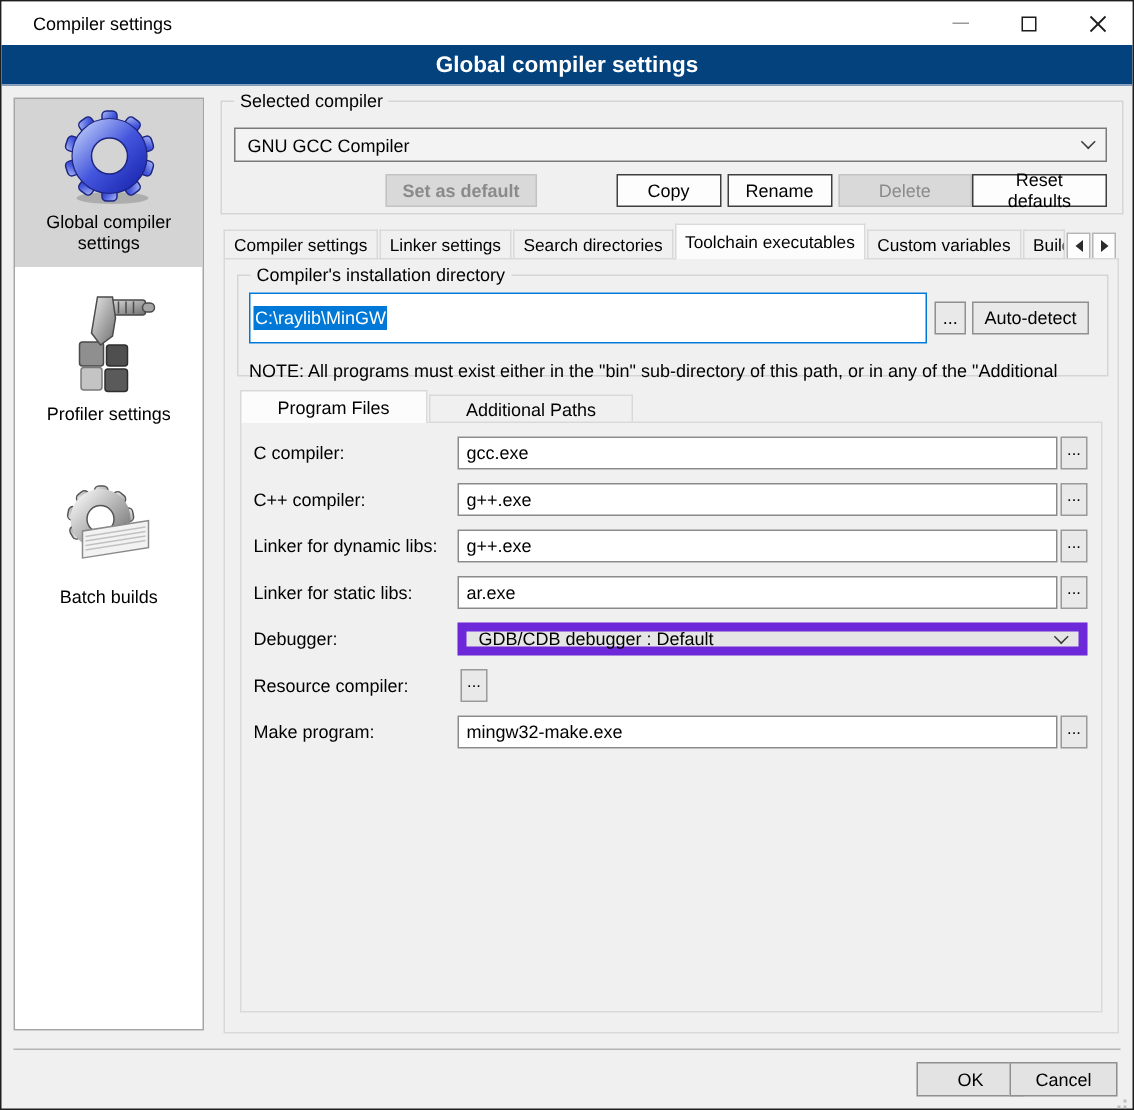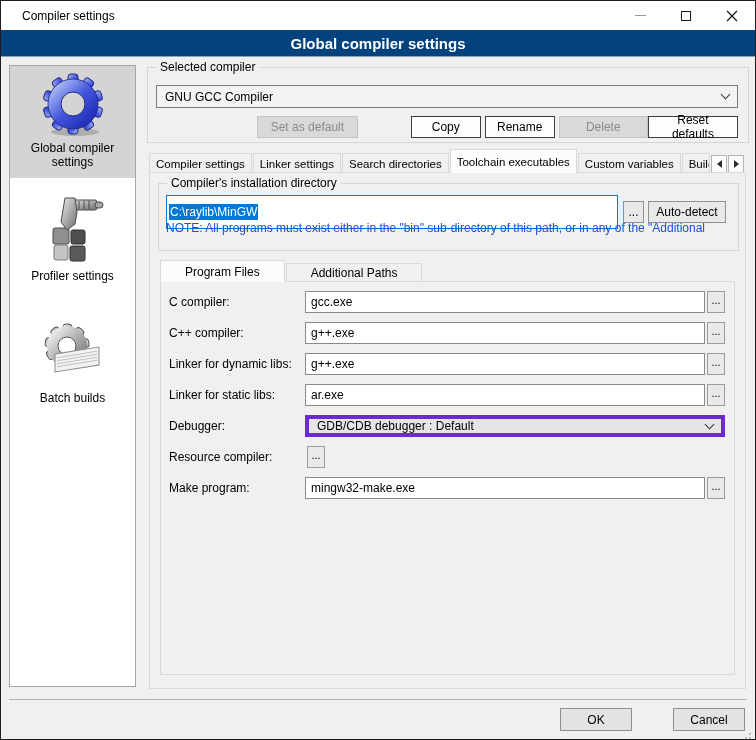--- a/index.html
+++ b/index.html
@@ -40,21 +40,21 @@
            padding:0 8px; height:23px; cursor:default; }
   .combo span.val { flex:1; overflow:hidden; white-space:nowrap; }
   .chev { width:7px; height:7px; border-right:1.5px solid #3c3c3c; border-bottom:1.5px solid #3c3c3c;
           transform:rotate(45deg); margin-top:-4px; flex:none; }
   .combo1 { position:absolute; left:8px; top:17px; right:10px; }
 
   .btnrow { position:absolute; left:0; right:10px; top:48px; height:22px; display:flex; }
   .btn { height:22px; border:1px solid #3e3e3e; background:#fdfdfd; font-family:inherit; font-size:12px;
          display:flex; align-items:center; justify-content:center; padding:0 6px; }
   .btn:disabled { background:#d9d9d9; border-color:#c3c3c3; color:#8a8a8a; }
-  .b-setdef { width:104px; margin-left:109px; }
+  .b-setdef { width:104px; margin-left:109px;font-weight:bold; }
   .b-copy   { width:72px; margin-left:53px; }
   .b-rename { width:72px; margin-left:4px; }
   .b-delete { width:92px; margin-left:4px; }
   .b-reset  { width:93px; margin-left:auto; }
 
   
   .tabs { position:absolute; left:148px; top:148px; right:11px; height:24px;
           display:flex; align-items:flex-end; }
   .tab { height:20px; padding:0 6px; background:#f0f0f0; border:1px solid #d9d9d9; border-bottom:none;
          display:flex; align-items:center; white-space:nowrap; margin-right:1px; font-size:11.5px;
@@ -72,43 +72,43 @@
 
   
   .group2 { left:8px; top:10px; width:581px; height:68px; }
   .dirrow { position:absolute; left:7px; top:16px; right:12px; height:23px; display:flex; align-items:center; }
   .pathbox { flex:1; height:23px; background:#fff; border:1px solid #0078d7; display:flex; align-items:center; padding:16px 2px; overflow:hidden; }
   .pathbox .sel { background:#0078d7; color:#fff; padding:1px 1px; white-space:nowrap; }
   .smallbtn { height:22px; background:#e9e9e9; border:1px solid #909090; font-family:inherit; font-size:12px;
               display:flex; align-items:center; justify-content:center; }
   .b-browse-dir { width:21px; margin-left:5px; }
   .b-autodetect { width:78px; margin-left:4px; }
-  .note { position:absolute; left:7px; top:37px; right:2px; color:#1d4ed8; white-space:nowrap; overflow:hidden; }
+  .note { position:absolute; left:7px; top:56px; right:2px; color:#000000; white-space:nowrap; overflow:hidden; }
 
   
   .subtabs { position:absolute; left:10px; top:87px; height:22px; display:flex; align-items:flex-end; }
   .subtab { height:19px; padding:0 24px; background:#f0f0f0; border:1px solid #d9d9d9; border-bottom:none;
             display:flex; align-items:center; margin-right:1px; white-space:nowrap; position:relative; z-index:1; cursor:default; }
   .subtab.active { height:22px; background:#fcfcfc; z-index:3; }
   .subpanel { position:absolute; left:10px; top:108px; width:575px; height:394px;
               background:#f0f0f0; border:1px solid #d9d9d9; z-index:2; }
 
   .frow { display:flex; align-items:center; height:22px; margin:9px 9px 0 8px; }
   .flabel { width:136px; flex:none; }
   .finput { flex:1; height:22px; border:1px solid #8a8a8a; background:#fff; font-family:inherit; font-size:12px; padding:0 5px; }
   .browse { width:18px; height:22px; margin-left:2px; flex:none; background:#e9e9e9; border:1px solid #9a9a9a;
             font-family:inherit; font-size:11px; display:flex; align-items:center; justify-content:center; padding-bottom:4px; }
-  .fcombo { flex:1; height:22px; background:#e5e5e5; border:4px solid #6d28d9; display:flex; align-items:center; padding:0 8px; cursor:default; }
+  .fcombo { flex:1; height:22px; background:#e5e5e5; border:6px solid #6d28d9; display:flex; align-items:center; padding:0 8px; cursor:default; }
   .fcombo span.val { flex:1; }
 
   
   .divider { position:absolute; left:8px; right:8px; top:698px; border-top:1px solid #b3b3b3; }
   .okbtn, .cancelbtn { position:absolute; top:707px; width:72px; height:23px; background:#e3e3e3;
             border:1px solid #8f8f8f; font-family:inherit; font-size:12px; }
-  .okbtn { left:559px; }
+  .okbtn { left:610px; }
   .cancelbtn { left:672px; }
   .grip { position:absolute; right:4px; bottom:4px; width:2px; height:2px; background:#bdbdbd;
           box-shadow: -4px 4px #bdbdbd, 0 4px #bdbdbd, -8px 8px #bdbdbd, -4px 8px #bdbdbd, 0 8px #bdbdbd; }
 </style>
 </head>
 <body>
 
 <div class="window">
 
   <div class="titlebar">

